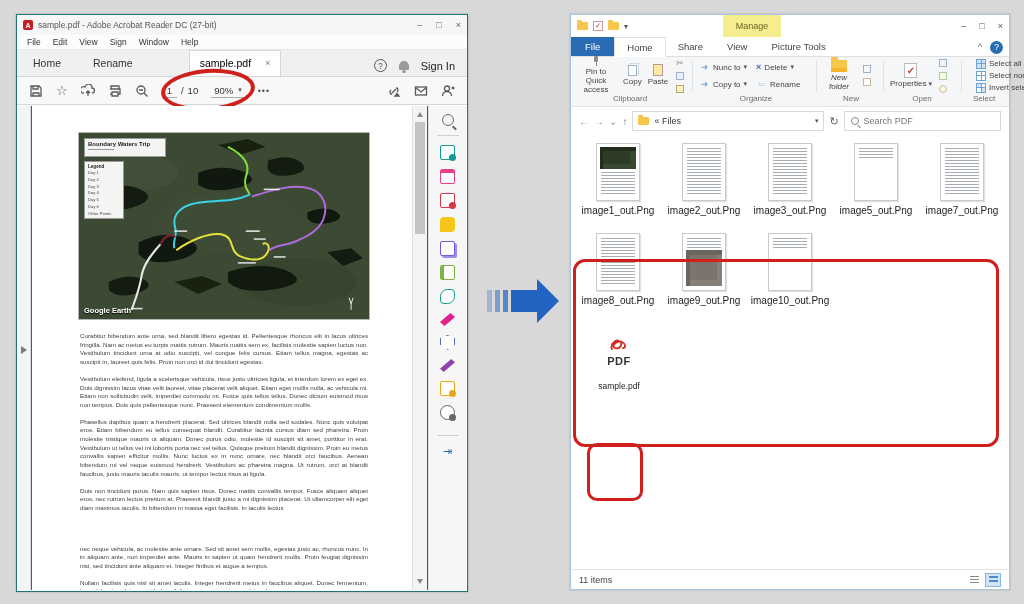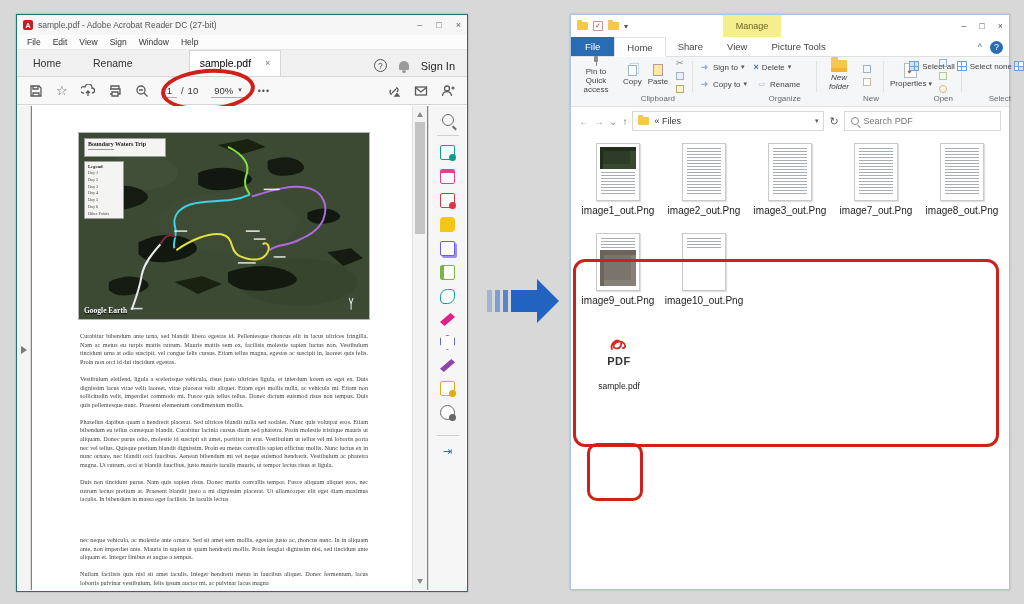--- a/index.html
+++ b/index.html
@@ -27,21 +27,21 @@
   .ticn { width:14px; height:14px; display:inline-flex; align-items:center; justify-content:center; }
   .ticn svg { width:14px; height:14px; stroke:#5a5a5a; fill:none; stroke-width:1.3; }
   .star { font-size:13px; color:#5a5a5a; line-height:1; }
   .pgbox { display:flex; gap:4px; align-items:center; font-size:9.5px; color:#333; }
   .pgcur { border-bottom:1px solid #aaa; padding:1px 5px; }
   .zoomsel { font-size:9.5px; color:#333; border-bottom:1px solid #aaa; padding:1px 3px; display:flex; gap:5px; align-items:center; }
   .caret { font-size:7px; color:#555; }
   .more { font-size:9px; color:#555; letter-spacing:1px; }
   .ac-toolbar-right { margin-left:auto; display:flex; gap:13px; align-items:center; }
 
-  .ac-body { position:absolute; top:91px; left:1px; right:1px; bottom:1px; background:#ec4899; overflow:hidden;font-family:Liberation Serif, serif; }
+  .ac-body { position:absolute; top:91px; left:1px; right:1px; bottom:1px; background:#15803d; overflow:hidden; }
   .left-gutter { position:absolute; left:0; top:0; bottom:0; width:13px; background:#f4f4f4; border-right:1px solid #dadada; }
   .panel-arrow { position:absolute; left:3px; top:240px; width:0; height:0; border-left:6px solid #7a7a7a; border-top:4px solid transparent; border-bottom:4px solid transparent; }
   .doc-page { position:absolute; left:14px; top:0; width:383px; bottom:0; background:#fff; }
   .pdf-map { position:absolute; left:46px; top:26px; width:292px; height:188px; border:1px solid #b5b5b5; background:#3c4a34; overflow:hidden; }
   .ptext { position:absolute; left:48px; top:226px; width:288px; font-size:6.2px; line-height:8.7px; color:#3d3d3d; text-align:justify; }
   .ptext p { margin-bottom:8px; }
   .ptext p.pgap { margin-bottom:32px; }
   .vscroll { position:absolute; right:39px; top:0; bottom:0; width:15px; background:#f3f3f3; border-left:1px solid #e0e0e0; }
   .vthumb { position:absolute; left:2px; right:2px; top:16px; height:112px; background:#c3c3c3; }
   .sarrow { position:absolute; left:4px; width:0; height:0; border-left:3.5px solid transparent; border-right:3.5px solid transparent; }
@@ -71,21 +71,21 @@
   .ex-tab { padding:0 12px; display:flex; align-items:center; color:#444; }
   .ex-tab.file { background:#2a6cb4; color:#fff; padding:0 14px; }
   .ex-tab.active { background:#fff; border:1px solid #dfdfdf; border-bottom:1px solid #fff; margin-bottom:-1px; }
   .ex-tabs-right { position:absolute; right:6px; top:0; height:20px; display:flex; gap:8px; align-items:center; }
   .chev { color:#666; font-size:9px; }
   .bhelp { width:13px; height:13px; background:#2a6cb4; color:#fff; border-radius:50%; font-size:9px; display:flex; align-items:center; justify-content:center; }
 
   .ex-ribbon { height:50px; background:#f5f6f7; border-bottom:1px solid #e3e3e3; position:relative; font-size:8px; color:#444; }
   .rgroup { position:absolute; top:0; bottom:12px; display:flex; align-items:center; gap:6px; padding:2px 4px; }
   .rsep { position:absolute; top:4px; bottom:14px; width:1px; background:#e2e2e2; }
-  .rlabel { position:absolute; bottom:0; height:12px; font-size:8px; color:#6a6a6a; text-align:right; }
+  .rlabel { position:absolute; bottom:0; height:12px; font-size:8px; color:#6a6a6a; text-align:center; }
   .rbig { display:flex; flex-direction:column; align-items:center; gap:2px; text-align:center; line-height:1.1; }
   .rsmall-col { display:flex; flex-direction:column; gap:2px; }
   .rrow { display:flex; align-items:center; gap:3px; height:14px; }
   .ric { width:11px; height:11px; display:inline-flex; align-items:center; justify-content:center; font-size:9px; }
   .pin-ic { width:10px; height:10px; position:relative; }
   .pin-ic:before { content:""; position:absolute; left:3px; top:0; width:4px; height:6px; background:#8c8c8c; border-radius:1px; }
   .pin-ic:after { content:""; position:absolute; left:4.5px; top:6px; width:1.4px; height:4px; background:#8c8c8c; }
   .copy-ic { width:9px; height:11px; background:#fff; border:1px solid #9db3c8; box-shadow:2px -2px 0 -0.5px #fff, 2px -2px 0 0 #9db3c8; }
   .paste-ic { width:10px; height:12px; background:#fde9a2; border:1px solid #b99; position:relative; }
   .nf-ic { width:16px; height:12px; background:#f7c64c; border-radius:1px; position:relative; box-shadow:inset 0 -4px 0 #f3b32a; }
@@ -405,21 +405,21 @@
           </span>
       </span>
     </div>
     <span class="rsep" style="left:121px;"></span>
     <div class="rlabel" style="left:14px;width:90px;">Clipboard</div>
 
     <div class="rgroup" style="left:124px;width:118px;flex-direction:column;align-items:flex-start;justify-content:center;gap:3px;">
       <span class="rrow">
         <span class="rrow">
           <span class="ric" style="color:#7da7d9;">➜</span>
-            <span>Sign to</span>
+            <span>Nunc to</span>
             <span class="caret">▾</span>
         </span>
         <span class="rrow" style="margin-left:6px;">
           <span class="xdel">×</span>
             <span>Delete</span>
             <span class="caret">▾</span>
         </span>
       </span>
       <span class="rrow">
         <span class="rrow">
@@ -469,21 +469,21 @@
             <span style="width:8px;height:8px;border:1px solid #b3c89d;background:#f3fbe9;"></span>
           </span>
         <span class="ric">
             <span style="width:8px;height:8px;border-radius:50%;border:1px solid #c8b89d;background:#fdf6e2;"></span>
           </span>
       </span>
     </div>
     <span class="rsep" style="left:390px;"></span>
     <div class="rlabel" style="left:320px;width:62px;">Open</div>
 
-    <div class="rgroup" style="left:401px;width:46px;flex-direction:row;align-items:flex-start;justify-content:center;gap:2px;">
+    <div class="rgroup" style="left:401px;width:46px;flex-direction:column;align-items:flex-start;justify-content:center;gap:2px;">
       <span class="rrow" style="white-space:nowrap;">
         <span class="grid-ic">
             <i></i>
             <i></i>
             <i></i>
             <i></i>
           </span>
         <span>Select all</span>
       </span>
       <span class="rrow" style="white-space:nowrap;">
@@ -541,20 +541,26 @@
         <span class="fname">image2_out.Png</span>
       </div>
       <div class="fitem">
         <span class="thumb">
             <span class="tl" style="top:4px;bottom:6px;"></span>
           </span>
         <span class="fname">image3_out.Png</span>
       </div>
       <div class="fitem">
         <span class="thumb">
+            <span class="tl" style="top:4px;height:12px;"></span>
+          </span>
+        <span class="fname">image5_out.Png</span>
+      </div>
+      <div class="fitem">
+        <span class="thumb">
             <span class="tl" style="top:4px;bottom:6px;"></span>
           </span>
         <span class="fname">image7_out.Png</span>
       </div>
       <div class="fitem">
         <span class="thumb">
             <span class="tl" style="top:4px;bottom:6px;"></span>
           </span>
         <span class="fname">image8_out.Png</span>
       </div>
@@ -580,13 +586,24 @@
           </svg>
         <span class="pdftxt">PDF</span>
       </span>
       <span class="pdfname">sample.pdf</span>
     </div>
 
     <div class="rect-note rect-files"></div>
     <div class="rect-note rect-pdf"></div>
   </div>
 
+  <div class="ex-status">
+    <span>11 items</span>
+    <span class="viewbtns">
+      <span class="vbtn">
+          <span class="glyph"></span>
+        </span>
+      <span class="vbtn on">
+          <span class="glyph"></span>
+        </span>
+    </span>
+  </div>
 </div>
 
 </body></html>

